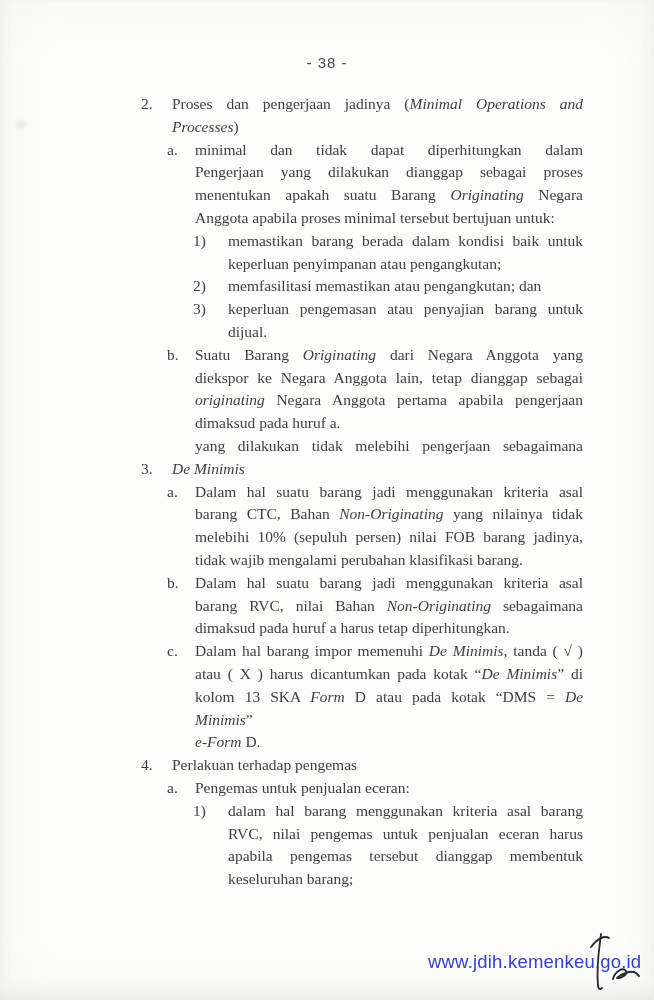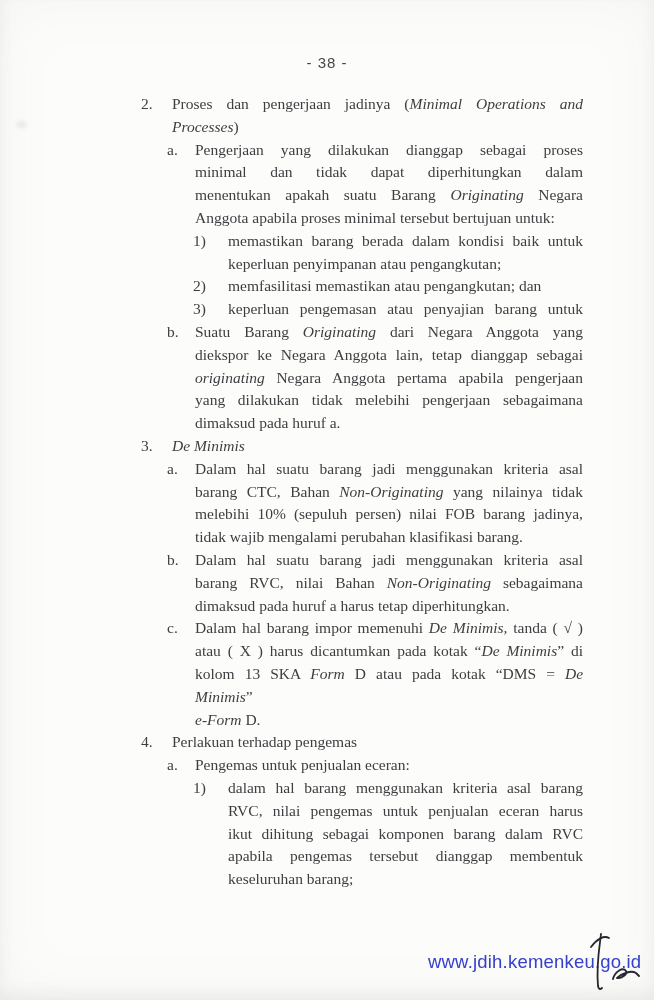--- a/index.html
+++ b/index.html
@@ -56,22 +56,22 @@
       <div class="item lvl1">
         <span class="marker">2.</span>
         <div class="body">
           <div class="line"><span>Proses dan pengerjaan jadinya (</span><i>Minimal Operations and</i></div>
           <div class="line last"><i>Processes</i><span>)</span></div>
         </div>
       </div>
       <div class="item lvl2">
         <span class="marker">a.</span>
         <div class="body">
+          <div class="line"><span>minimal dan tidak dapat diperhitungkan dalam</span></div>
           <div class="line"><span>Pengerjaan yang dilakukan dianggap sebagai proses</span></div>
-          <div class="line"><span>minimal dan tidak dapat diperhitungkan dalam</span></div>
           <div class="line"><span>menentukan apakah suatu Barang </span><i>Originating</i><span> Negara</span></div>
           <div class="line last"><span>Anggota apabila proses minimal tersebut bertujuan untuk:</span></div>
         </div>
       </div>
       <div class="item lvl3">
         <span class="marker">1)</span>
         <div class="body">
           <div class="line"><span>memastikan barang berada dalam kondisi baik untuk</span></div>
           <div class="line last"><span>keperluan penyimpanan atau pengangkutan;</span></div>
         </div>
@@ -79,30 +79,31 @@
       <div class="item lvl3">
         <span class="marker">2)</span>
         <div class="body">
           <div class="line last"><span>memfasilitasi memastikan atau pengangkutan; dan</span></div>
         </div>
       </div>
       <div class="item lvl3">
         <span class="marker">3)</span>
         <div class="body">
           <div class="line"><span>keperluan pengemasan atau penyajian barang untuk</span></div>
+          <div class="line last"><span>dijual.</span></div>
         </div>
       </div>
       <div class="item lvl2">
         <span class="marker">b.</span>
         <div class="body">
           <div class="line"><span>Suatu Barang </span><i>Originating</i><span> dari Negara Anggota yang</span></div>
           <div class="line"><span>diekspor ke Negara Anggota lain, tetap dianggap sebagai</span></div>
           <div class="line"><i>originating</i><span> Negara Anggota pertama apabila pengerjaan</span></div>
+          <div class="line last"><span>dimaksud pada huruf a.</span></div>
           <div class="line"><span>yang dilakukan tidak melebihi pengerjaan sebagaimana</span></div>
-          <div class="line last"><span>dimaksud pada huruf a.</span></div>
         </div>
       </div>
       <div class="item lvl1">
         <span class="marker">3.</span>
         <div class="body">
           <div class="line last"><i>De Minimis</i></div>
         </div>
       </div>
       <div class="item lvl2">
         <span class="marker">a.</span>
@@ -140,21 +141,20 @@
         <span class="marker">a.</span>
         <div class="body">
           <div class="line last"><span>Pengemas untuk penjualan eceran:</span></div>
         </div>
       </div>
       <div class="item lvl3">
         <span class="marker">1)</span>
         <div class="body">
           <div class="line"><span>dalam hal barang menggunakan kriteria asal barang</span></div>
           <div class="line"><span>RVC, nilai pengemas untuk penjualan eceran harus</span></div>
-          <div class="line"><span>ikut dihitung sebagai komponen barang dalam RVC</span></div>
           <div class="line"><span>apabila pengemas tersebut dianggap membentuk</span></div>
           <div class="line last"><span>keseluruhan barang;</span></div>
         </div>
       </div>
     </div>
 
   <div class="footer-url" style="color: rgb(53, 64, 203);">www.jdih.kemenkeu.go.id</div>
 
   <div class="signature">
     <svg width="72" height="70" viewBox="0 0 72 70" fill="none" xmlns="http://www.w3.org/2000/svg">

